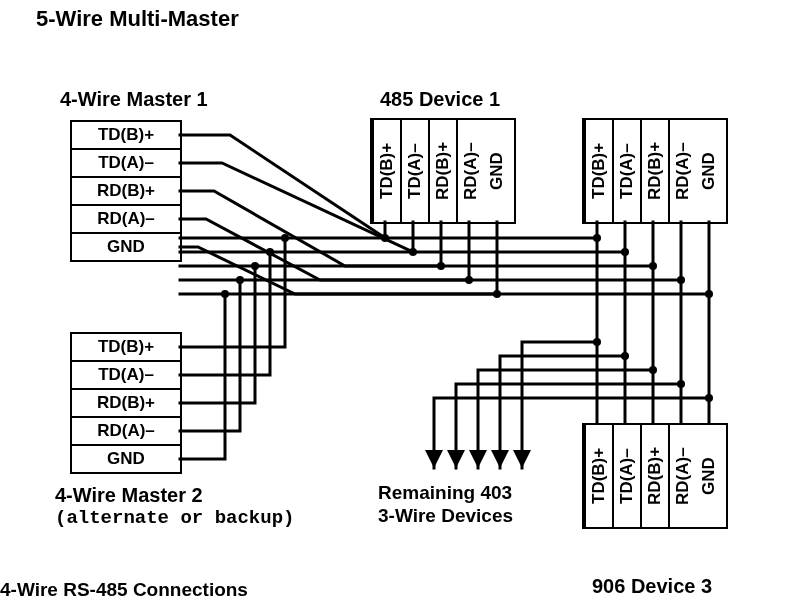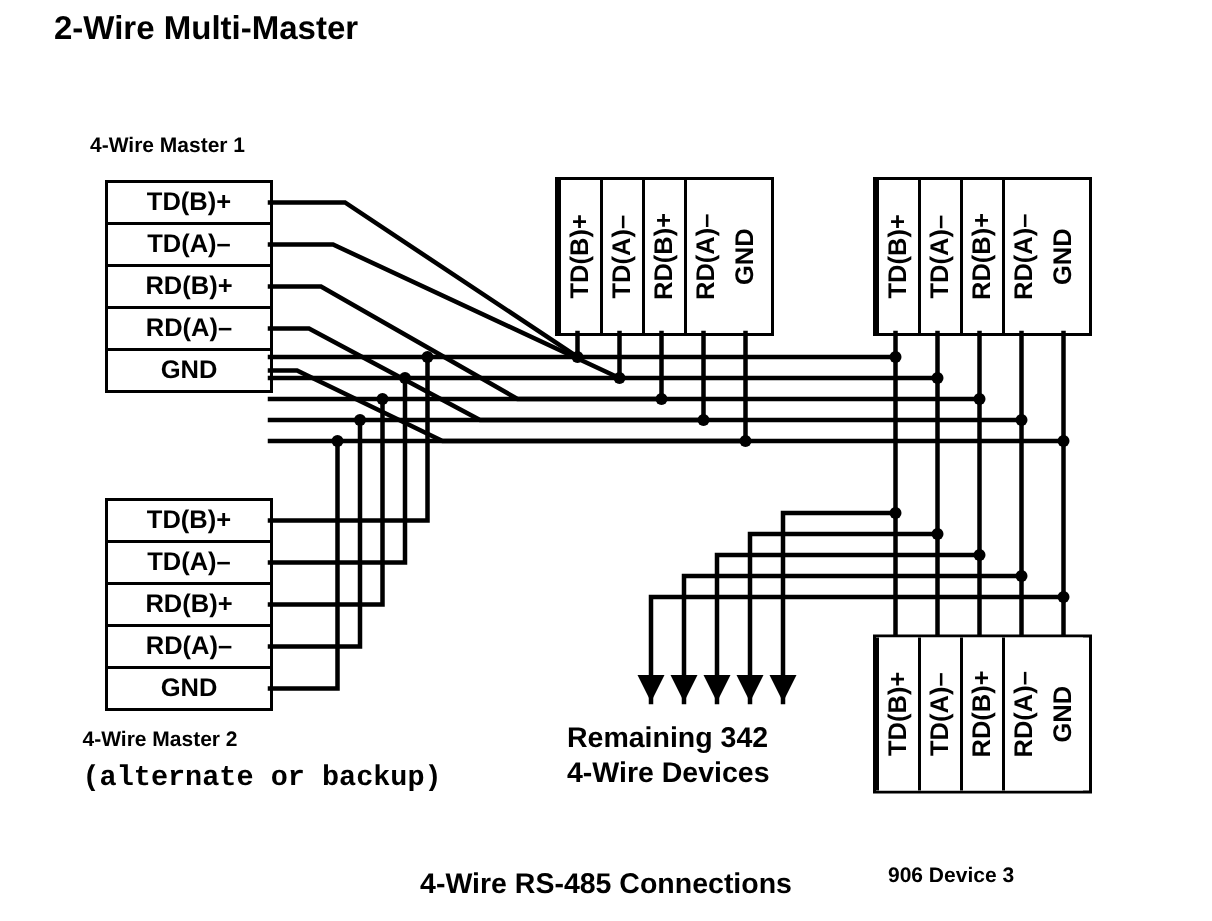--- a/index.html
+++ b/index.html
@@ -19,28 +19,28 @@
     position: absolute;
     top: 6px;
     left: 36px;
     font-size: 22px;
     font-weight: bold;
   }
   .footer {
     position: absolute;
     left: 0;
     width: 808px;
-    text-align: center;
+    text-align: left;
     top: 579px;
     font-size: 19px;
     font-weight: bold;
   }
   .label {
     position: absolute;
-    font-size: 14px;
+    font-size: 20px;
     font-weight: bold;
     white-space: nowrap;
   }
   .sublabel {
     position: absolute;
     font-size: 19px;
     font-weight: bold;
     white-space: nowrap;
   }
   .master-block {
@@ -99,41 +99,42 @@
     font-weight: bold;
     text-align: center;
     white-space: nowrap;
   }
 </style>
 </head>
 <body>
 
 <div class="canvas">
 
-  <div class="title">2-Wire Multi-Master</div>
+  <div class="title">5-Wire Multi-Master</div>
 
   <div class="label" style="left:60px; top:88px;">4-Wire Master 1</div>
   <div class="master-block" style="left:70px; top:120px;">
     <div class="row">TD(B)+</div>
     <div class="row">TD(A)–</div>
     <div class="row">RD(B)+</div>
     <div class="row">RD(A)–</div>
     <div class="row">GND</div>
   </div>
 
   <div class="master-block" style="left:70px; top:332px;">
     <div class="row">TD(B)+</div>
     <div class="row">TD(A)–</div>
     <div class="row">RD(B)+</div>
     <div class="row">RD(A)–</div>
     <div class="row">GND</div>
   </div>
   <div class="label" style="left:55px; top:484px;">4-Wire Master 2</div>
   <div class="sublabel" style="left:55px; top:507px;font-family:Liberation Mono, monospace;">(alternate or backup)</div>
 
+  <div class="label" style="left:380px; top:88px;">485 Device 1</div>
   <div class="device-block" style="left:370px; top:118px; width:142px;">
     <div class="col">TD(B)+</div>
     <div class="col">TD(A)–</div>
     <div class="col">RD(B)+</div>
     <div class="col">RD(A)–</div>
     <div class="col">GND</div>
   </div>
 
   <div class="device-block" style="left:582px; top:118px; width:142px;">
     <div class="col">TD(B)+</div>
@@ -145,22 +146,22 @@
 
   <div class="device-block" style="left:582px; top:423px; width:142px;">
     <div class="col">TD(B)+</div>
     <div class="col">TD(A)–</div>
     <div class="col">RD(B)+</div>
     <div class="col">RD(A)–</div>
     <div class="col">GND</div>
   </div>
   <div class="label" style="left:592px; top:575px;">906 Device 3</div>
 
-  <div class="remain" style="left:378px; top:482px;">Remaining 342</div>
-  <div class="remain" style="left:378px; top:505px;">4-Wire Devices</div>
+  <div class="remain" style="left:378px; top:482px;">Remaining 403</div>
+  <div class="remain" style="left:378px; top:505px;">3-Wire Devices</div>
 
   <div class="footer">4-Wire RS-485 Connections</div>
 
   <svg class="wires">
     <defs>
       <marker id="arrow" markerWidth="10" markerHeight="10" refX="6" refY="3" orient="auto" markerUnits="strokeWidth">
         <path d="M0,0 L6,3 L0,6 Z" fill="#000"></path>
       </marker>
     </defs>
     <g stroke="#000" stroke-width="3" fill="none" stroke-linecap="square">

